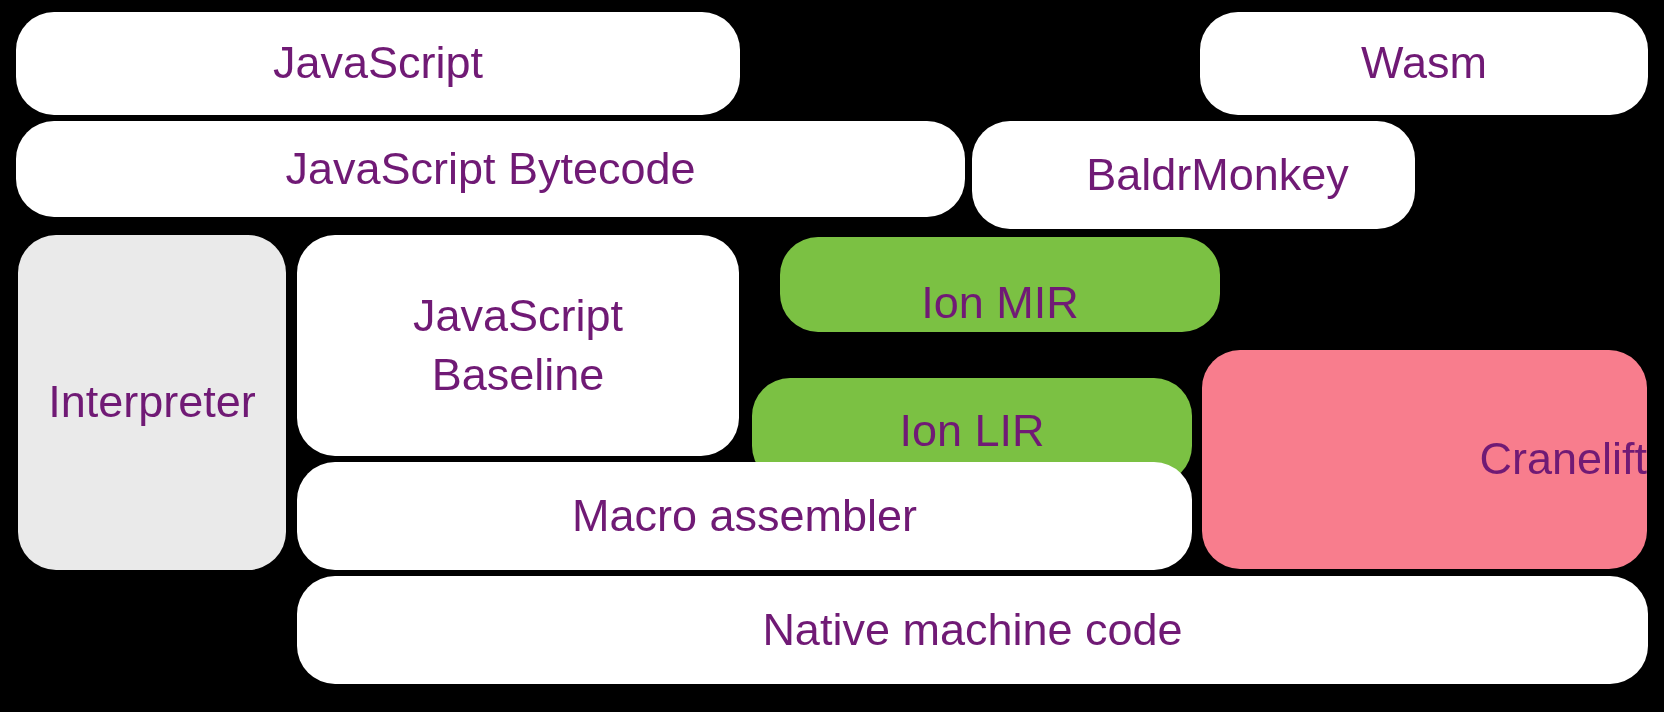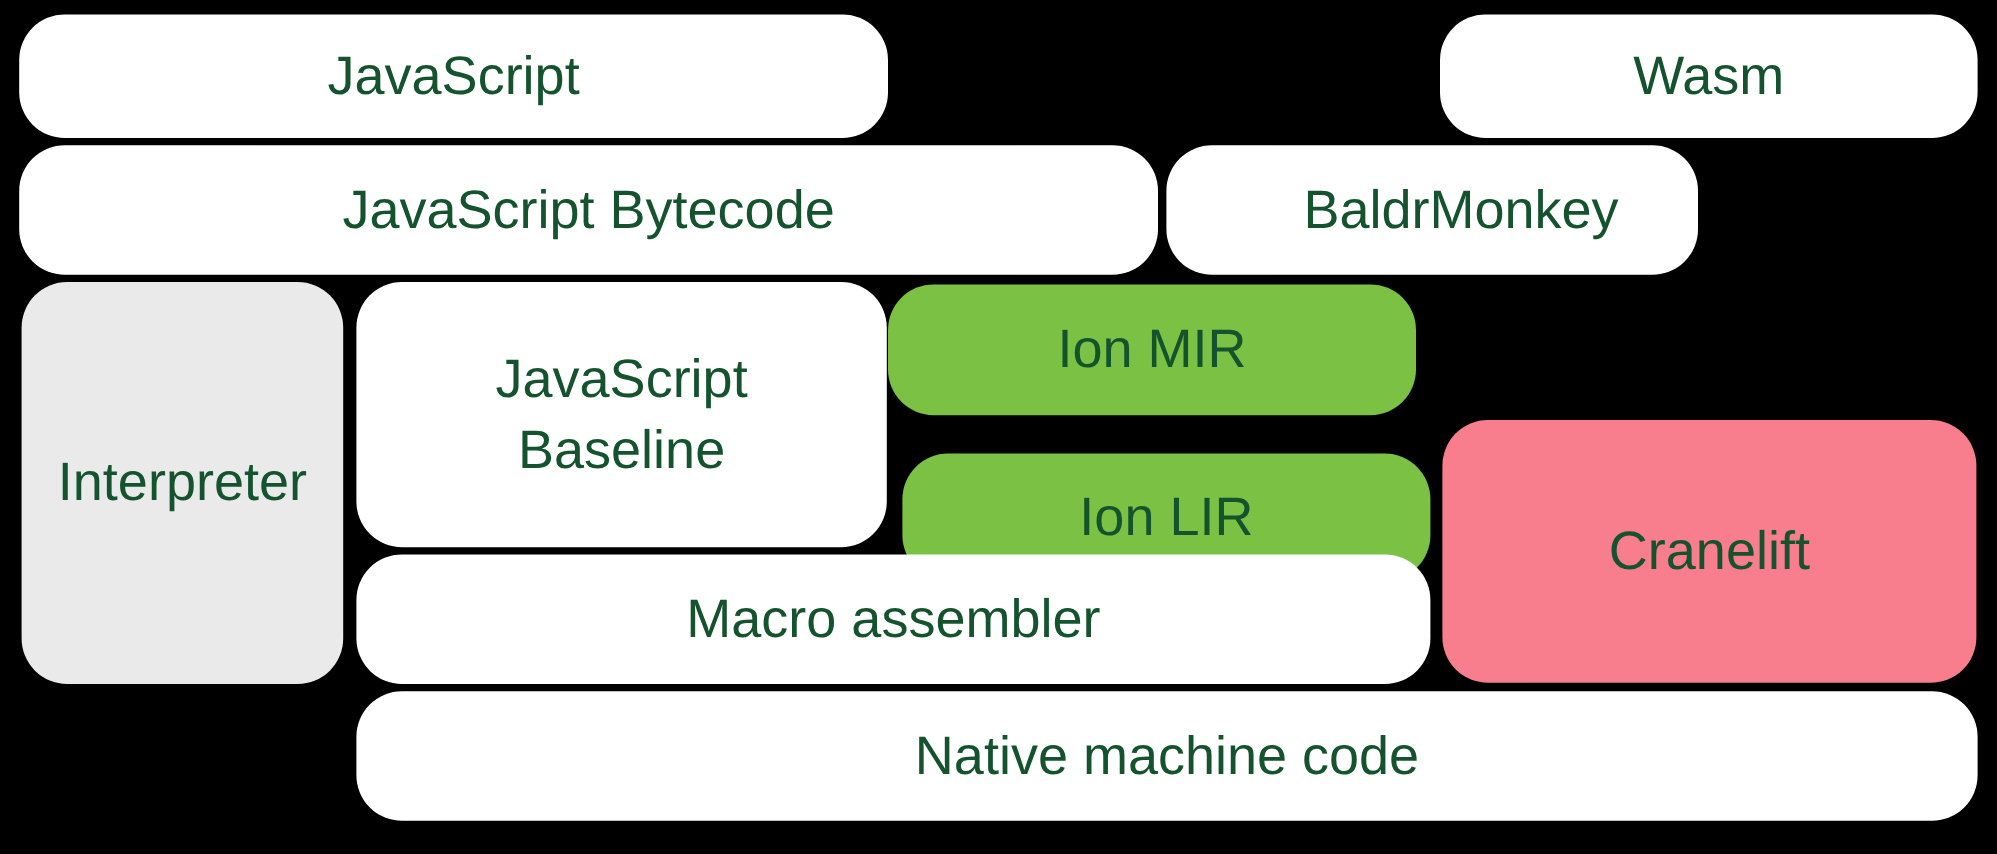--- a/index.html
+++ b/index.html
@@ -19,39 +19,39 @@
     position: absolute;
     border-radius: 38px;
     display: flex;
     align-items: center;
     justify-content: center;
     box-sizing: border-box;
   }
   .box-label {
     font-size: 45px;
     line-height: 1.3;
-    color: #14532d;
+    color: #701a75;
     text-align: center;
     white-space: pre-line;
   }
   .c-white { background: #ffffff; }
   .c-gray  { background: #eaeaea; }
   .c-green { background: #7bc143; }
   .c-pink  { background: #f87d8d; }
 
   .b-javascript          { left: 16px;   top: 12px;  width: 724px;  height: 103px; }
   .b-asmjs               { left: 747px;  top: 12px;  width: 445px;  height: 103px; }
   .b-wasm                { left: 1200px; top: 12px;  width: 448px;  height: 103px; }
-  .b-javascript-bytecode { left: 16px;   top: 121px; width: 949px;  height: 108px; }
+  .b-javascript-bytecode { left: 16px;   top: 121px; width: 949px;  height: 96px; }
   .b-baldrmonkey         { left: 972px;  top: 121px; width: 443px;  height: 108px; padding-left: 48px; }
   .b-interpreter         { left: 18px;   top: 235px; width: 268px;  height: 335px; }
   .b-javascript-baseline { left: 297px;  top: 235px; width: 442px;  height: 221px; }
-  .b-ion-mir             { left: 740px;  top: 237px; width: 440px;  height: 109px; }
+  .b-ion-mir             { left: 780px;  top: 237px; width: 440px;  height: 95px; align-items: flex-end; }
   .b-ion-lir             { left: 752px;  top: 350px; width: 440px;  height: 106px; margin-top: 28px; }
-  .b-cranelift           { left: 1202px; top: 350px; width: 445px;  height: 219px; }
+  .b-cranelift           { left: 1202px; top: 350px; width: 445px;  height: 219px; justify-content: flex-end; }
   .b-macro-assembler     { left: 297px;  top: 462px; width: 895px;  height: 108px; }
   .b-native-machine-code { left: 297px;  top: 576px; width: 1351px; height: 108px; }
 </style>
 </head>
 <body>
 
 <div class="canvas">
 
   <div class="box c-white b-javascript">
     <span class="box-label">JavaScript</span>

